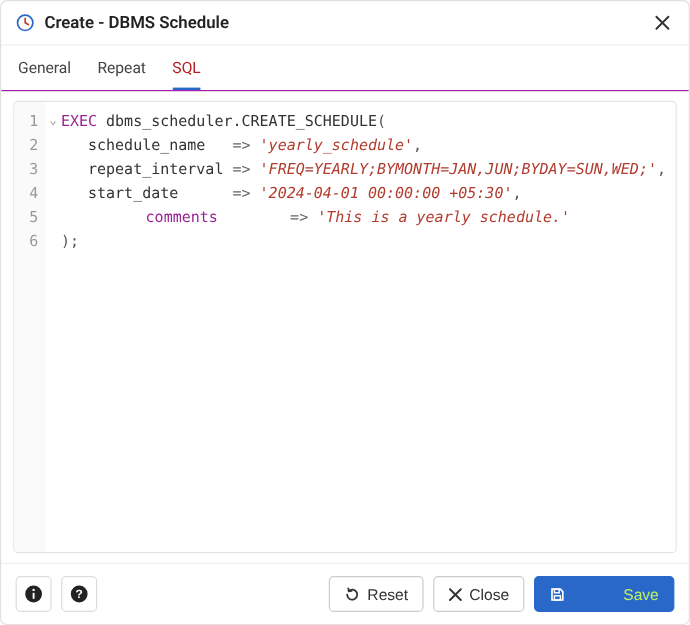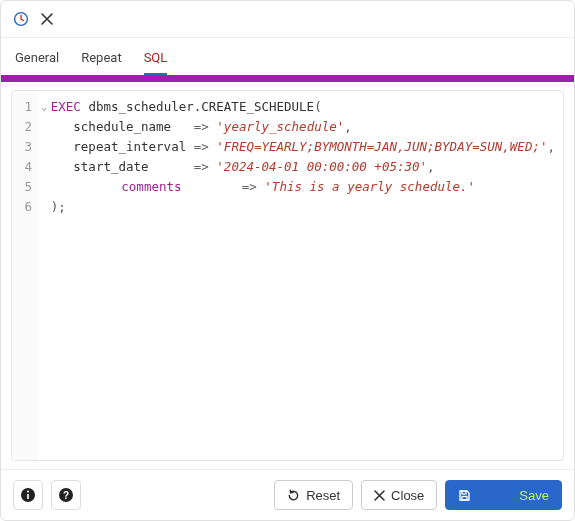--- a/index.html
+++ b/index.html
@@ -34,21 +34,21 @@
   .close-x {
     width: 20px; height: 20px;
     display:flex; align-items:center; justify-content:center;
     cursor: pointer;
     color: #333;
   }
   .tabs {
     display: flex;
     gap: 22px;
     padding: 6px 14px 0 14px;
-    border-bottom: 7px solid #a21caf;
+    border-bottom: 1px solid #a21caf;
     align-items: center;
   }
   .tab {
     font-size: 13px;
     color: #444;
     padding: 6px 0 8px 0;
     cursor: pointer;
     border-bottom: 2px solid transparent;
   }
   .tab.active {
@@ -142,20 +142,21 @@
 </head>
 <body>
 
 <div class="titlebar">
   <span class="title-icon">
     <svg width="16" height="16" viewBox="0 0 16 16">
         <circle cx="8" cy="8" r="6.4" fill="none" stroke="#2968c8" stroke-width="1.4"></circle>
         <path d="M8 4.2V8l2.6 1.5" fill="none" stroke="#c0392b" stroke-width="1.4" stroke-linecap="round"></path>
       </svg>
   </span>
+  <span class="titlebar-title">Create - DBMS Schedule</span>
   <span class="close-x">
     <svg width="14" height="14" viewBox="0 0 14 14">
         <path d="M2 2 L12 12 M12 2 L2 12" stroke="#333" stroke-width="1.6" stroke-linecap="round"></path>
       </svg>
   </span>
 </div>
 
 <div class="tabs">
   <div class="tab">General</div>
   <div class="tab">Repeat</div>

